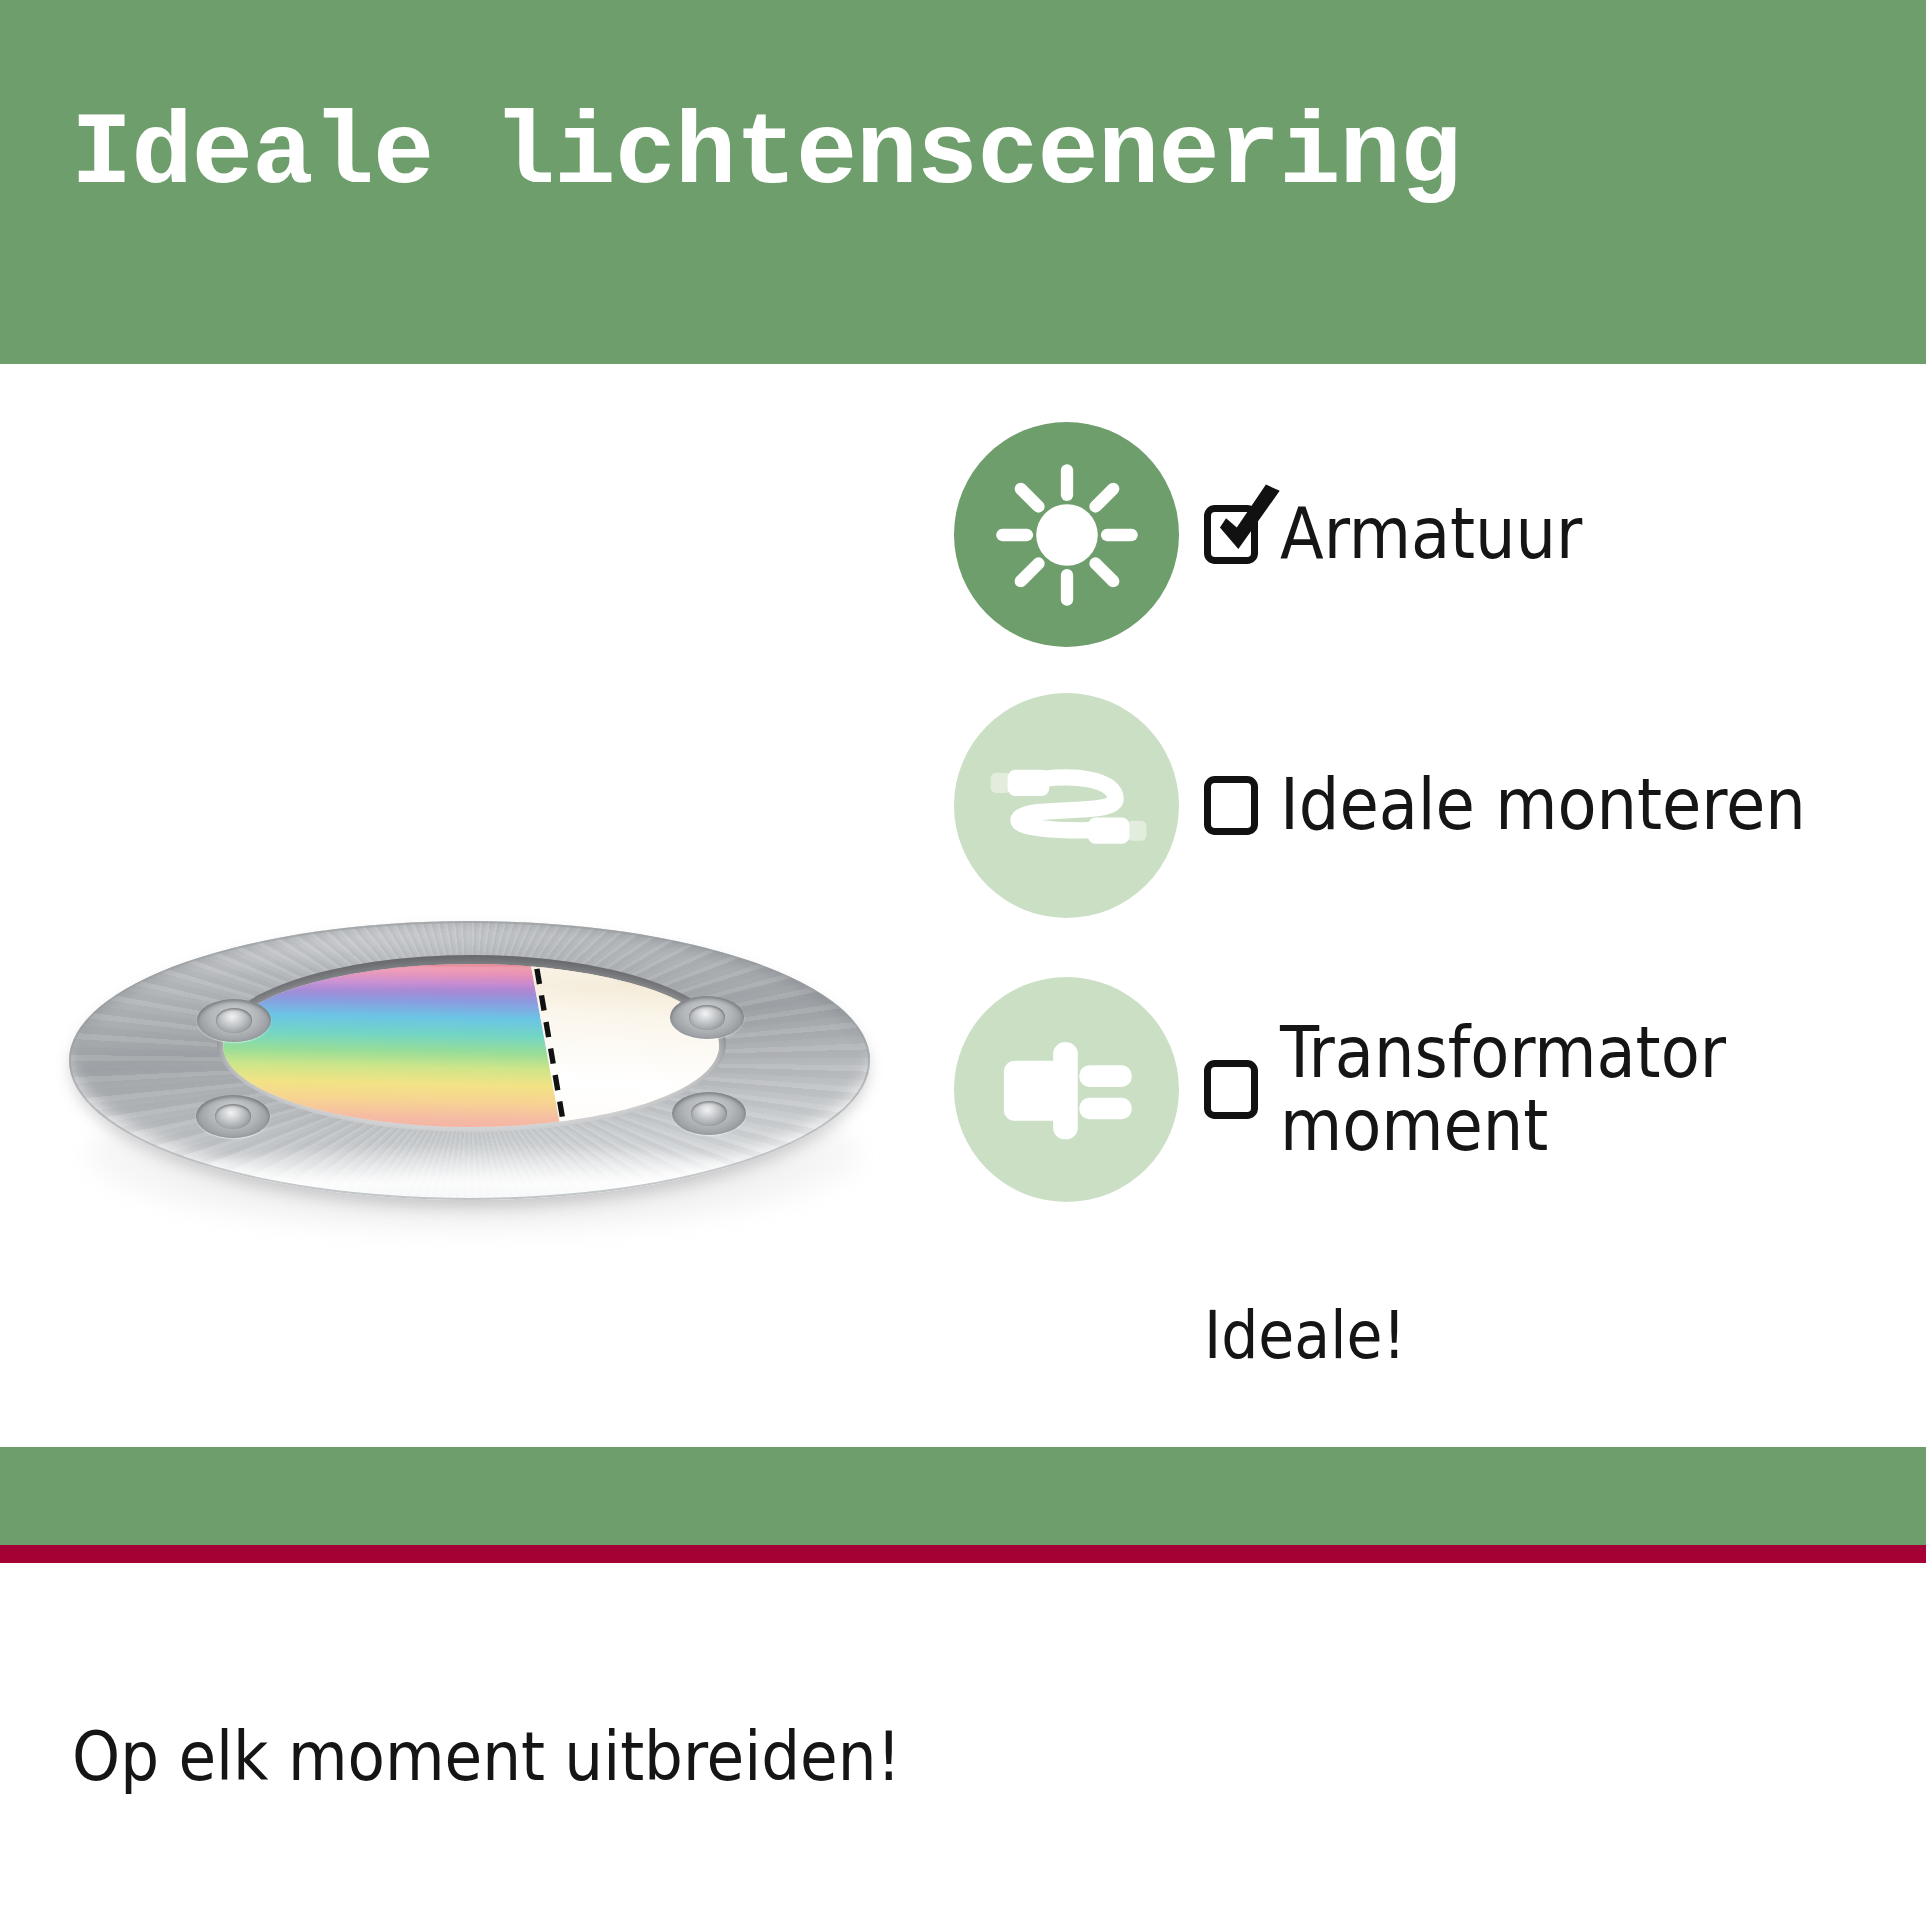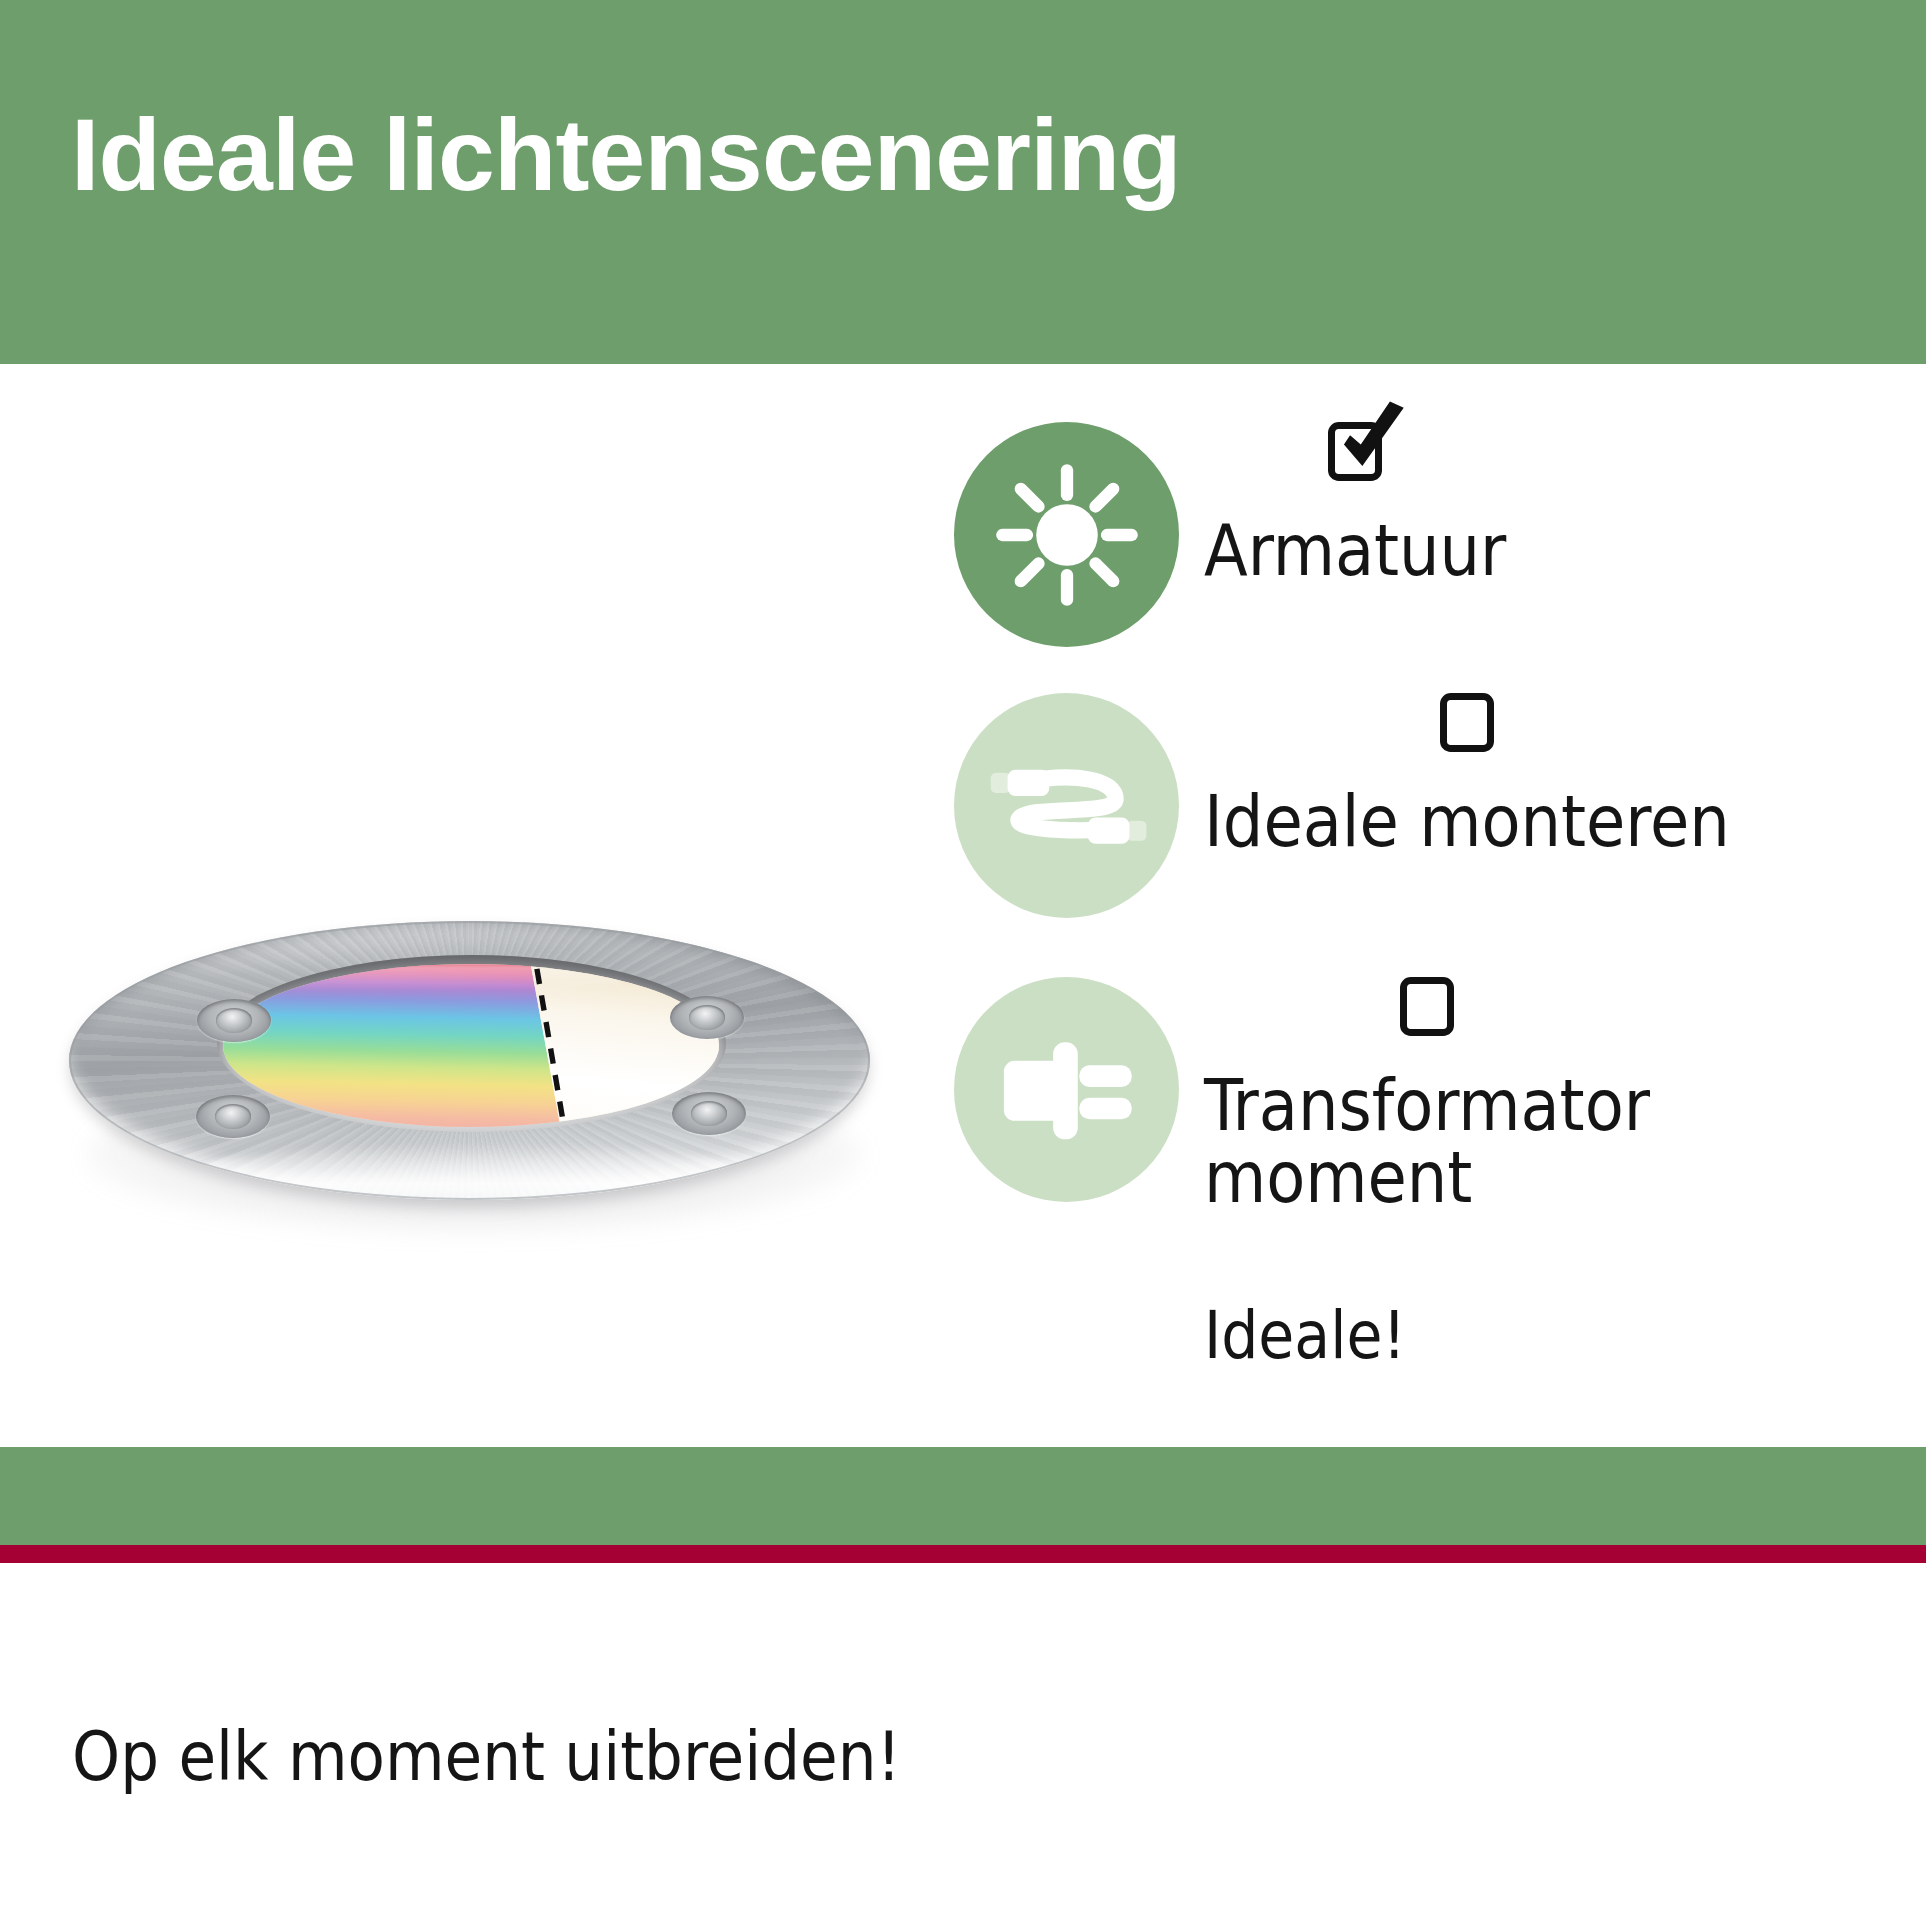--- a/index.html
+++ b/index.html
@@ -25,21 +25,21 @@
   }
   .header-title {
     position: absolute;
     left: 71px;
     top: 102px;
     font-size: 102px;
     line-height: 1.05;
     font-weight: 700;
     color: #ffffff;
     letter-spacing: -0.8px;
-    font-family: Liberation Sans, sans-serif;
+    font-family: Liberation Mono, monospace;
     white-space: nowrap;
   }
 
   
   .main-area {
     position: absolute;
     left: 0; top: 364px;
     width: 1926px;
     height: 1083px;
     background: #ffffff;
@@ -245,22 +245,21 @@
   .icon-circle.inactive { background: #cbdfc4; }
   .icon-circle svg { display: block; }
 
   .row-body {
     position: absolute;
     left: 250px;
     top: 0;
     height: 225px;
     display: flex;
     align-items: center;
-    gap: 34px;
-    flex-direction: column;
+    gap: 22px;
   }
   .checkbox {
     width: 54px;
     height: 59px;
     border: 7px solid #111111;
     border-radius: 10.8px;
     box-sizing: border-box;
     position: relative;
     flex: 0 0 auto;
   }

